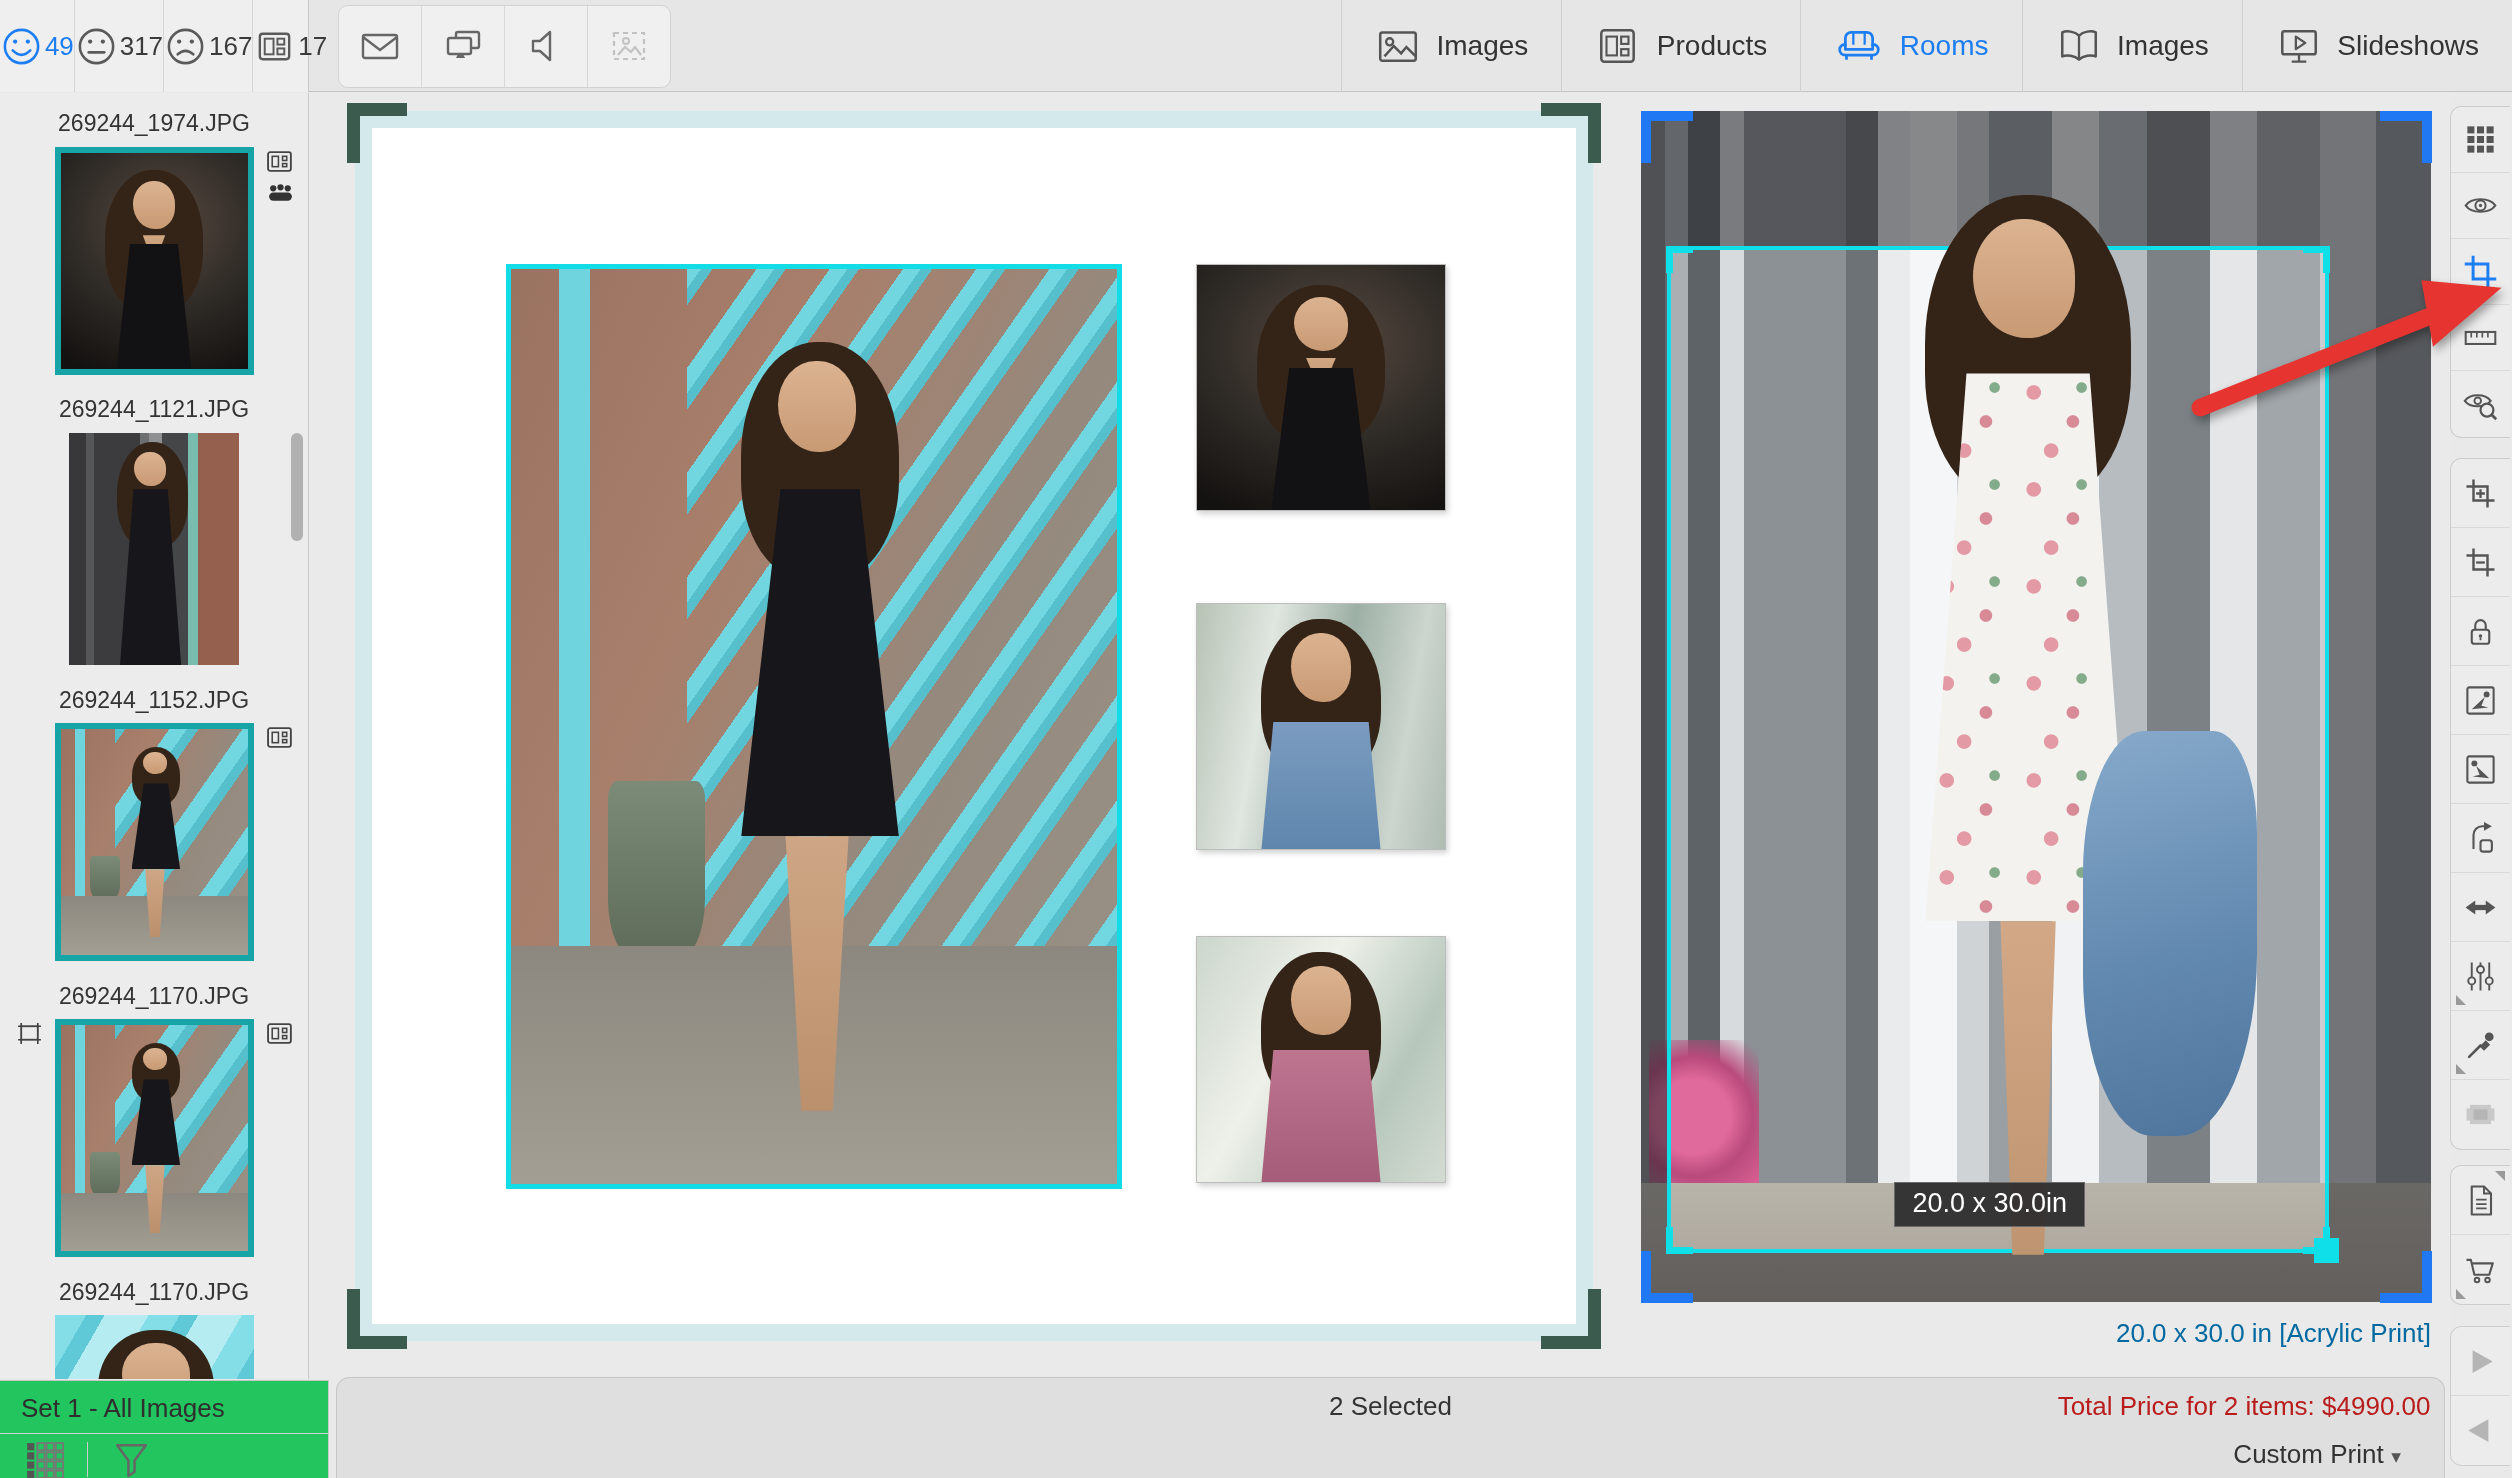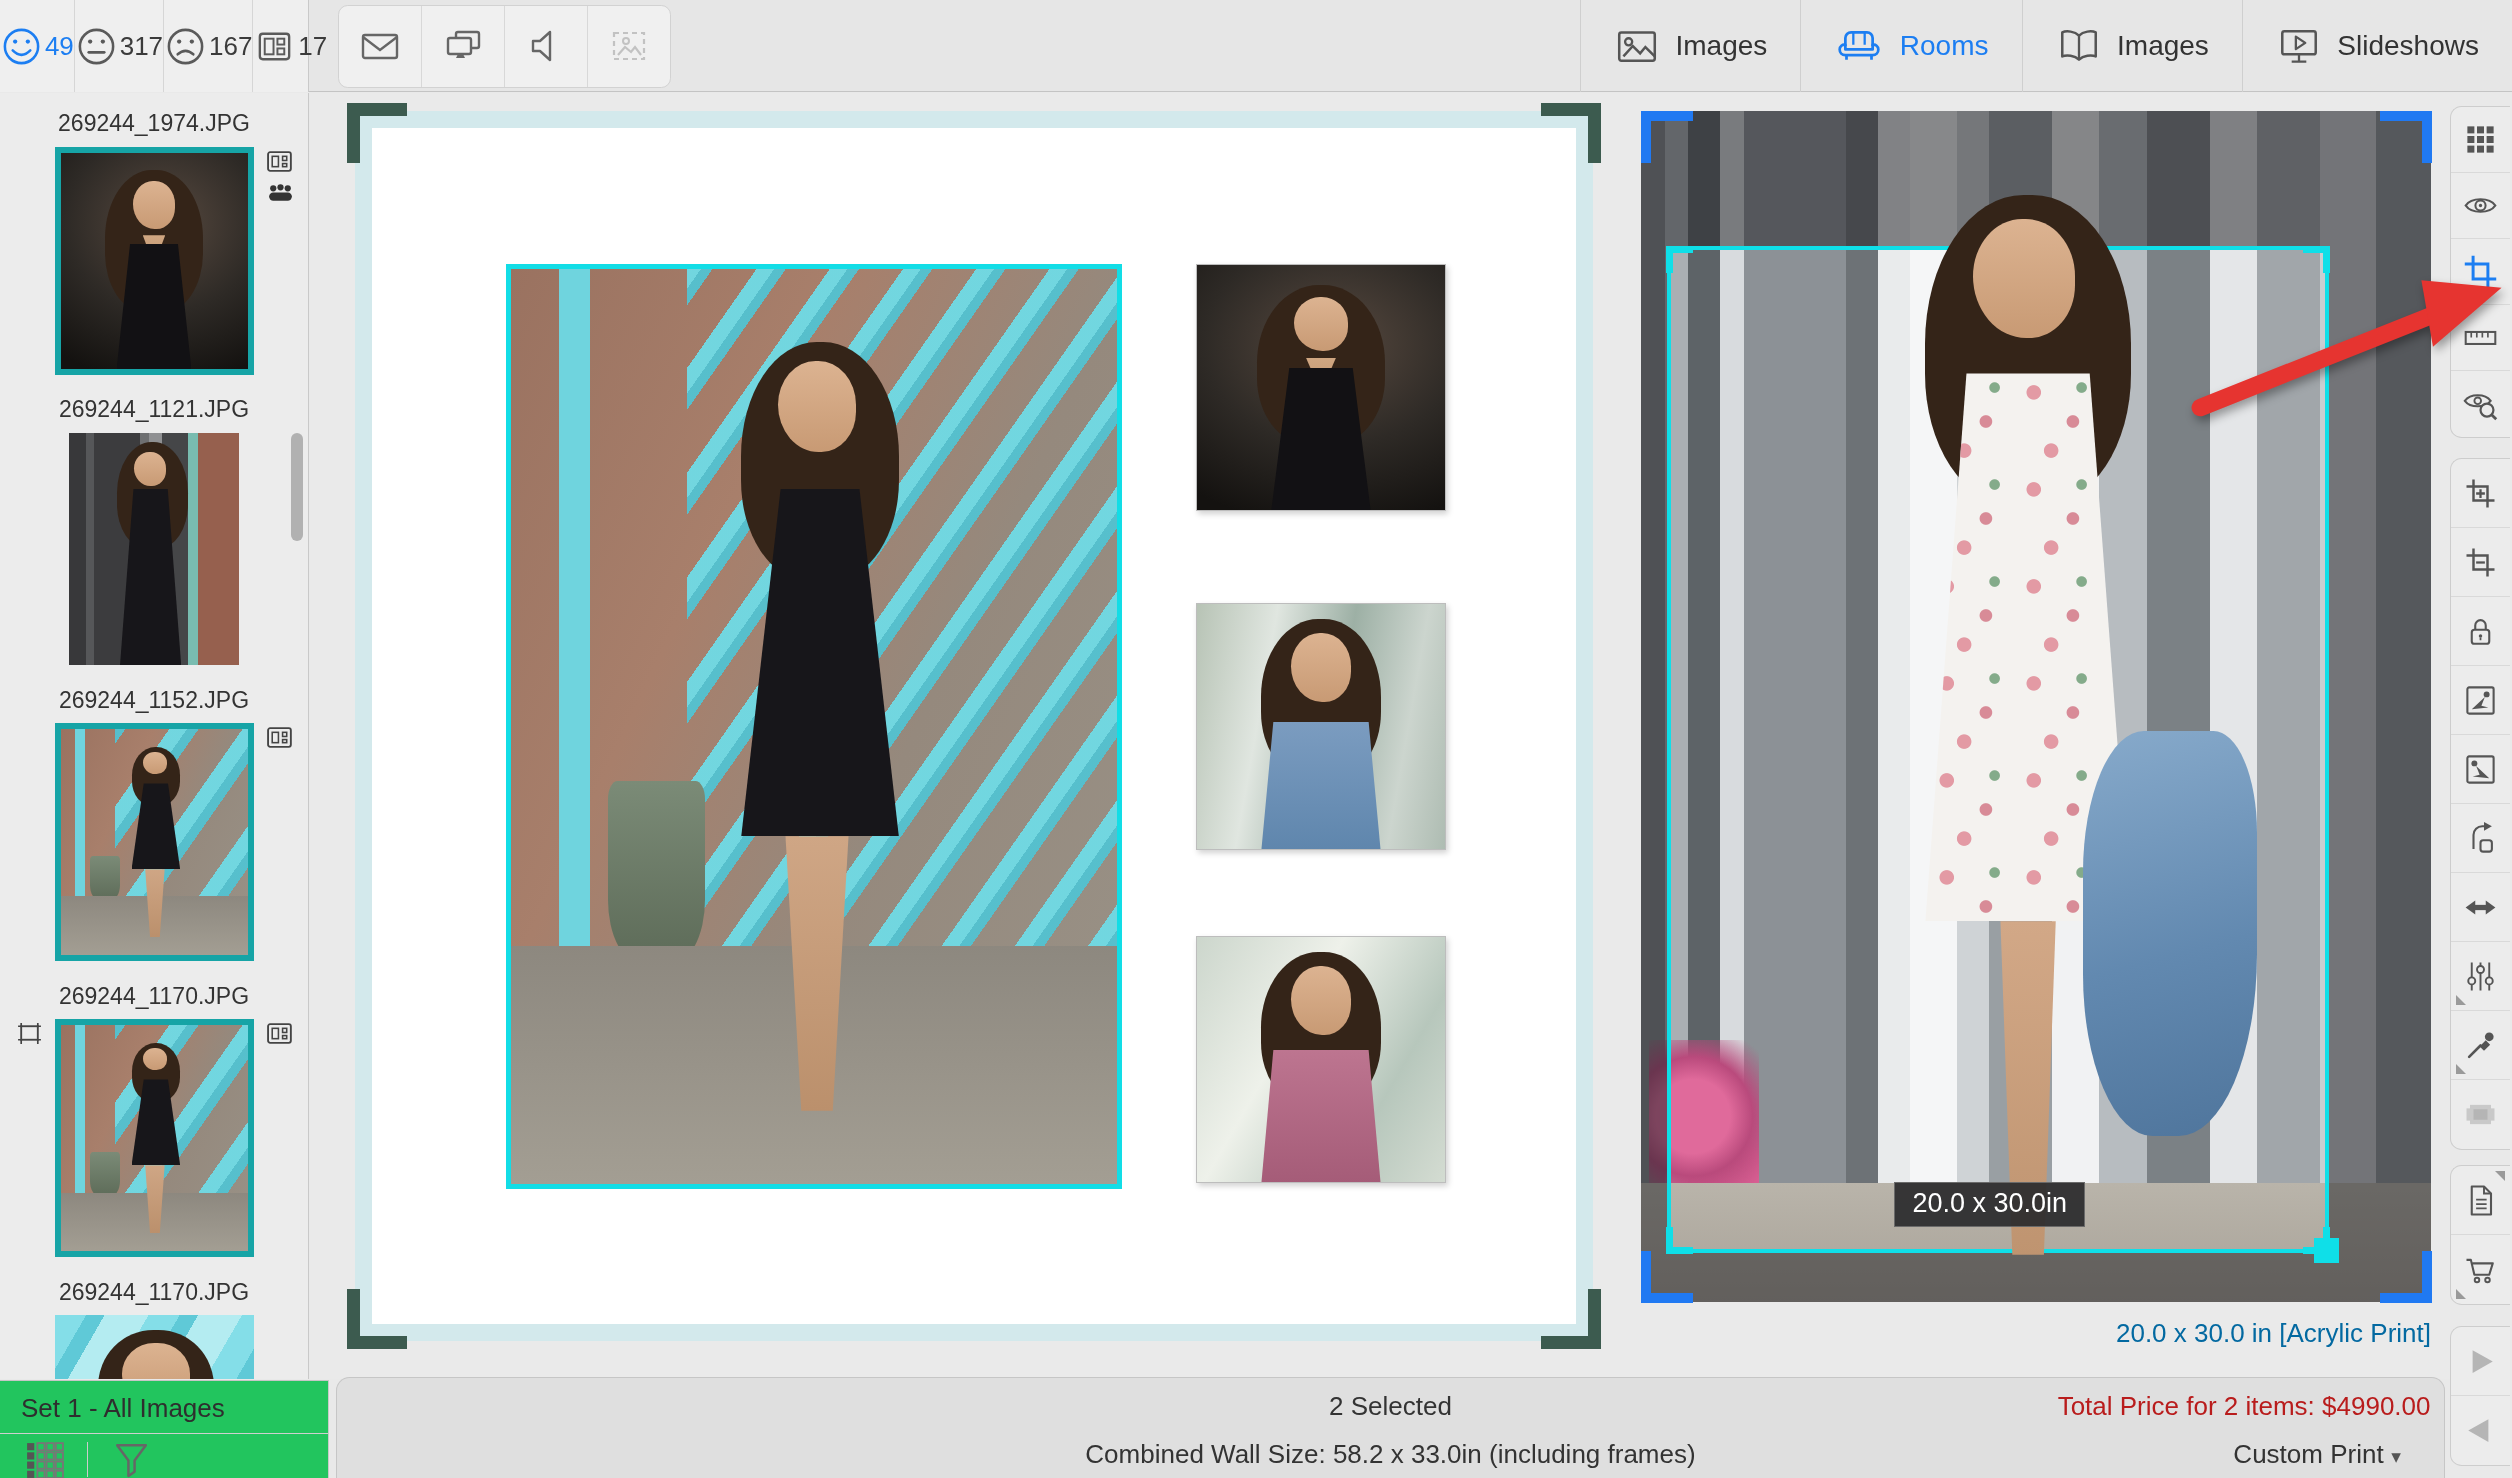--- a/index.html
+++ b/index.html
@@ -230,20 +230,29 @@
   </div>
 
   <div id="tabs">
     <div class="tab">
       <svg width="46" height="46" viewBox="0 0 44 44">
           <rect x="5" y="9" width="34" height="27" rx="2" fill="none" stroke="#555" stroke-width="2.4"></rect>
           <circle cx="14" cy="18" r="3.4" fill="none" stroke="#555" stroke-width="2.2"></circle>
           <path d="M9 32l9-10 7 7 5-6 9 9" fill="none" stroke="#555" stroke-width="2.4"></path>
         </svg>
       <span>Images</span>
+    </div>
+    <div class="tab">
+      <svg width="46" height="46" viewBox="0 0 44 44">
+          <rect x="6" y="7" width="31" height="30" rx="3" fill="none" stroke="#555" stroke-width="2.4"></rect>
+          <rect x="11" y="13" width="10" height="18" fill="none" stroke="#555" stroke-width="2"></rect>
+          <rect x="25" y="13" width="7" height="7" fill="none" stroke="#555" stroke-width="2"></rect>
+          <rect x="25" y="25" width="7" height="6" fill="none" stroke="#555" stroke-width="2"></rect>
+        </svg>
+      <span>Products</span>
     </div>
     <div class="tab active">
       <svg width="50" height="50" viewBox="0 0 44 44">
           <path d="M10 22v-7a5 5 0 015-5h14a5 5 0 015 5v7" fill="none" stroke="#1c7ef2" stroke-width="2.4"></path>
           <path d="M10 21a4 4 0 00-5 4c0 3 2 5 5 5h24c3 0 5-2 5-5a4 4 0 00-5-4v4H10z" fill="none" stroke="#1c7ef2" stroke-width="2.4" stroke-linejoin="round"></path>
           <path d="M17 10v11M27 10v11" stroke="#1c7ef2" stroke-width="2"></path>
           <path d="M11 30v4M33 30v4" stroke="#1c7ef2" stroke-width="2.4"></path>
         </svg>
       <span>Rooms</span>
     </div>
@@ -667,19 +676,18 @@
   </div>
   <div class="rcell">
     <svg width="35" height="35" viewBox="0 0 40 40">
         <polygon points="29,7 6,20 29,33" fill="#b5b5b5"></polygon>
       </svg>
   </div>
 </div>
 
 <div id="statusbar">
   <div class="srow" id="rowSel">2 Selected</div>
-  <div class="srow" id="rowWall">Combined Wall Size: 58.2 x 33.0in (including frames)</div>
   <div id="totalPrice">Total Price for 2 items: $4990.00</div>
   <div id="orderType">
     <span>Custom Print</span><span class="caret">▾</span>
   </div>
 </div>
 
 
 </body></html>

